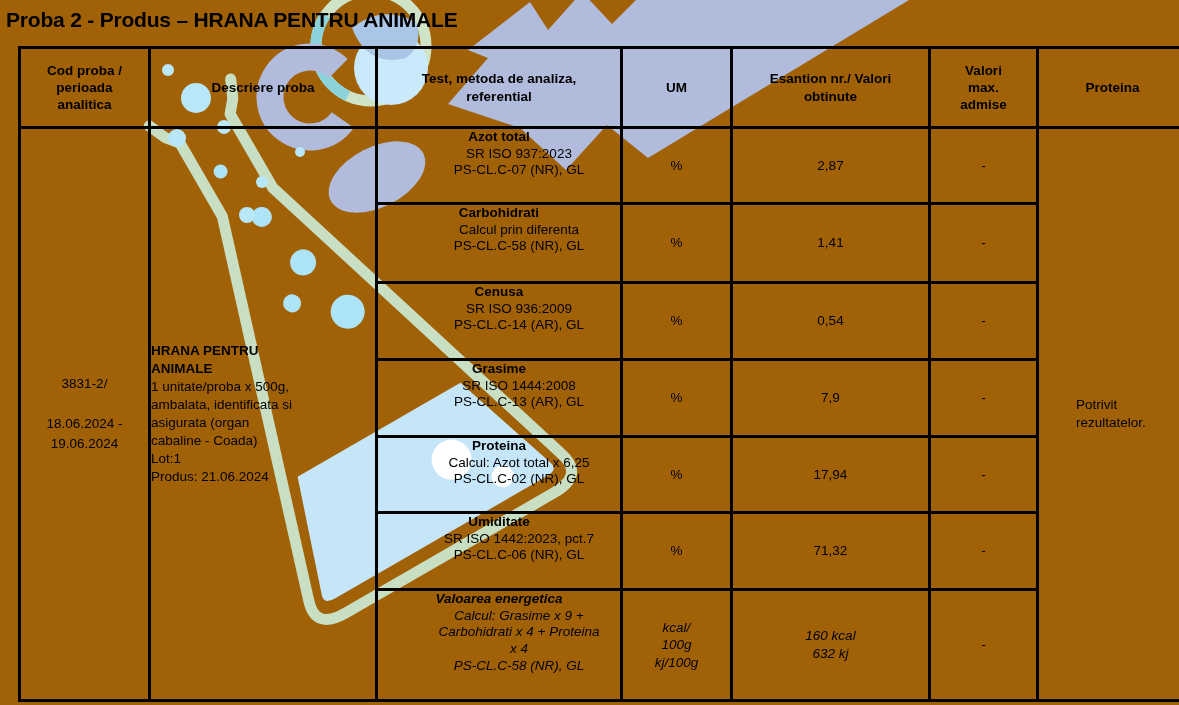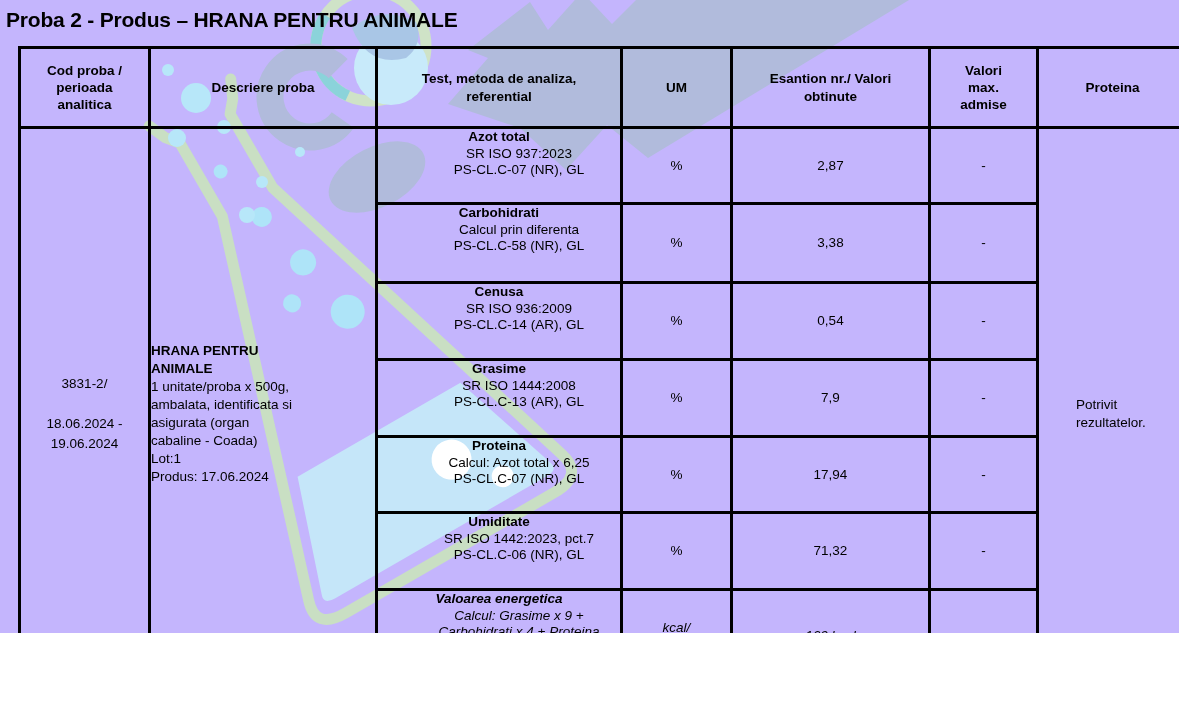--- a/index.html
+++ b/index.html
@@ -1,19 +1,19 @@
 <!DOCTYPE html>
 <html><head>
 <meta charset="utf-8">
 <style>
   html,body{margin:0;padding:0;background:#fff;}
   .page{
     position:relative;
-    width:1179px;height:633px;
-    background:#c4b5fd;
+    width:1179px;height:705px;
+    background:#a16207;
     overflow:hidden;
     font-family:"Liberation Sans", sans-serif;
     color:#000;
   }
   .wm{
     position:absolute;left:0;top:0;width:1179px;height:705px;
     z-index:0;pointer-events:none;
   }
   .content{position:relative;z-index:1;}
   .title{
@@ -133,21 +133,21 @@
 18.06.2024 -
 19.06.2024</td>
           <td class="desc-cell" rowspan="7">
             <div class="desc-name">HRANA PENTRU
 ANIMALE</div>
             <div class="desc-details">1 unitate/proba x 500g,
 ambalata, identificata si
 asigurata (organ
 cabaline - Coada)
 Lot:1
-Produs: 17.06.2024</div>
+Produs: 21.06.2024</div>
           </td>
           <td class="test-cell">
             <div class="test-name">Azot total</div>
             <div class="test-method">SR ISO 937:2023
 PS-CL.C-07 (NR), GL</div>
           </td>
           <td class="center-cell">%</td>
           <td class="center-cell">2,87</td>
           <td class="center-cell">-</td>
           <td class="concl-cell" rowspan="7">
@@ -155,21 +155,21 @@
 rezultatelor.</div>
           </td>
         </tr>
       <tr style="height: 79px;">
     <td class="test-cell">
       <div class="test-name">Carbohidrati</div>
       <div class="test-method">Calcul prin diferenta
 PS-CL.C-58 (NR), GL</div>
     </td>
     <td class="center-cell">%</td>
-    <td class="center-cell">3,38</td>
+    <td class="center-cell">1,41</td>
     <td class="center-cell">-</td>
   </tr>
           <tr style="height: 77px;">
     <td class="test-cell">
       <div class="test-name">Cenusa</div>
       <div class="test-method">SR ISO 936:2009
 PS-CL.C-14 (AR), GL</div>
     </td>
     <td class="center-cell">%</td>
     <td class="center-cell">0,54</td>
@@ -182,21 +182,21 @@
 PS-CL.C-13 (AR), GL</div>
     </td>
     <td class="center-cell">%</td>
     <td class="center-cell">7,9</td>
     <td class="center-cell">-</td>
   </tr>
           <tr style="height: 76px;">
     <td class="test-cell">
       <div class="test-name">Proteina</div>
       <div class="test-method">Calcul: Azot total x 6,25
-PS-CL.C-07 (NR), GL</div>
+PS-CL.C-02 (NR), GL</div>
     </td>
     <td class="center-cell">%</td>
     <td class="center-cell">17,94</td>
     <td class="center-cell">-</td>
   </tr>
           <tr style="height: 77px;">
     <td class="test-cell">
       <div class="test-name">Umiditate</div>
       <div class="test-method">SR ISO 1442:2023, pct.7
 PS-CL.C-06 (NR), GL</div>

